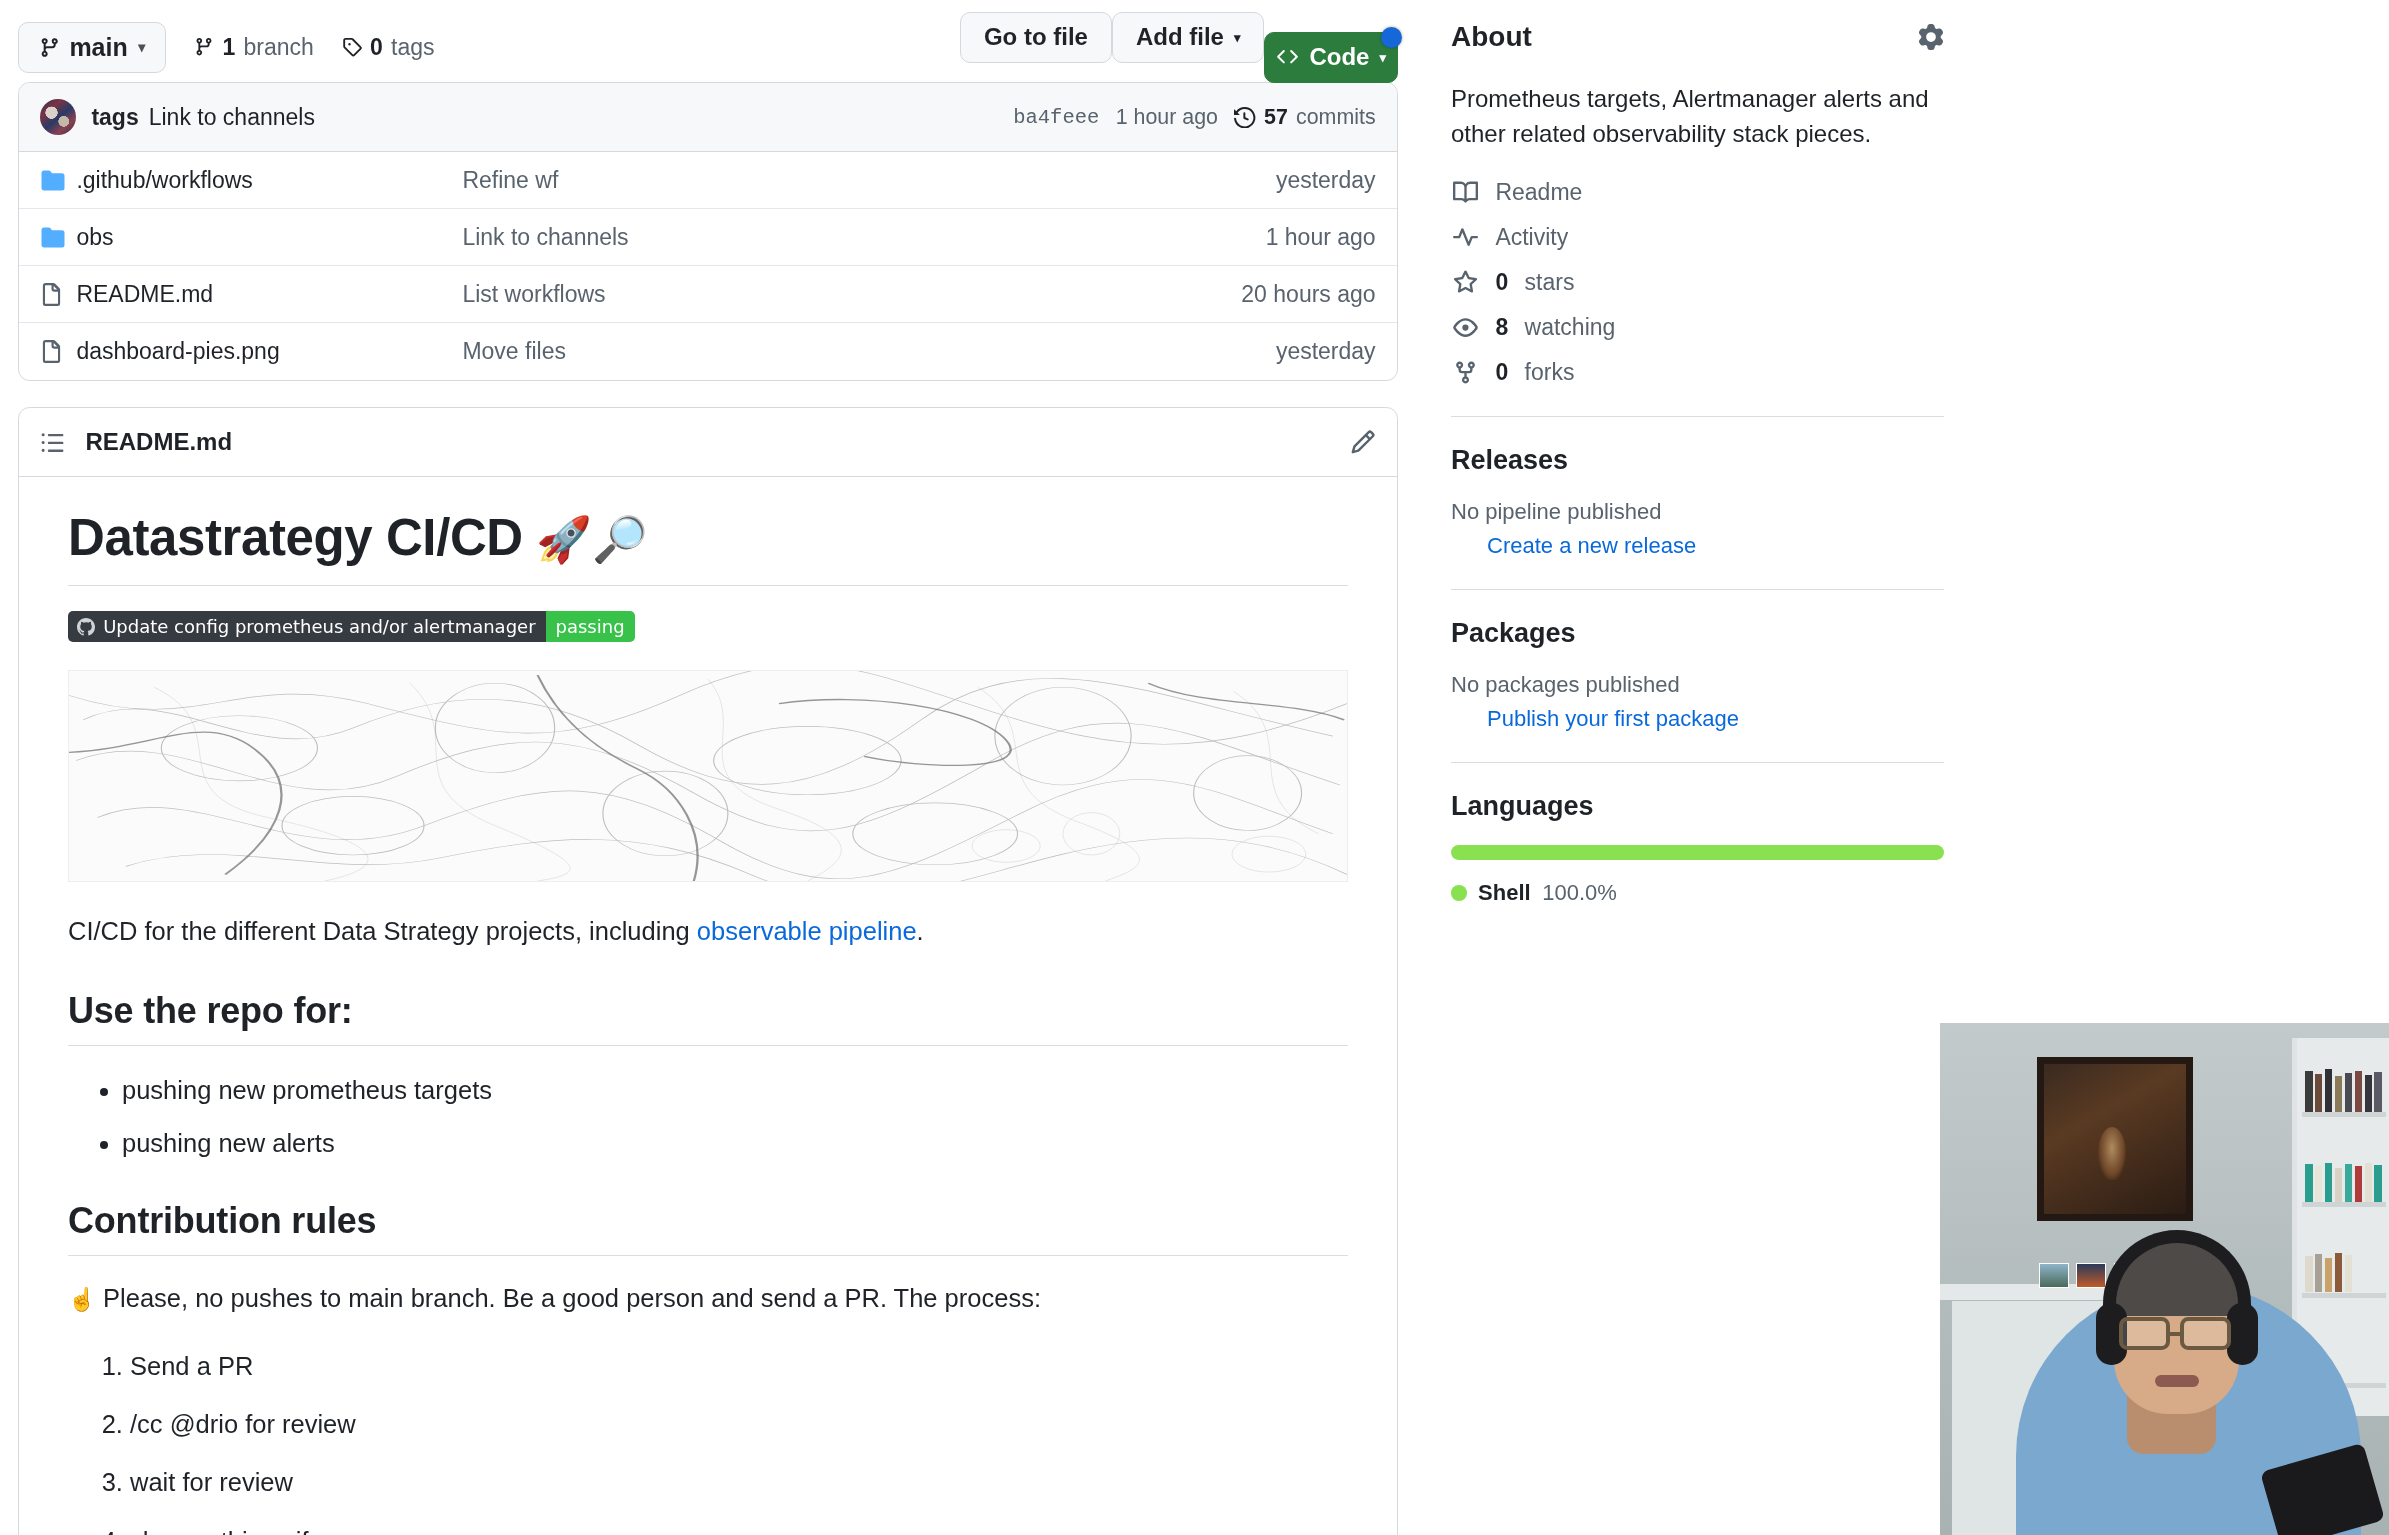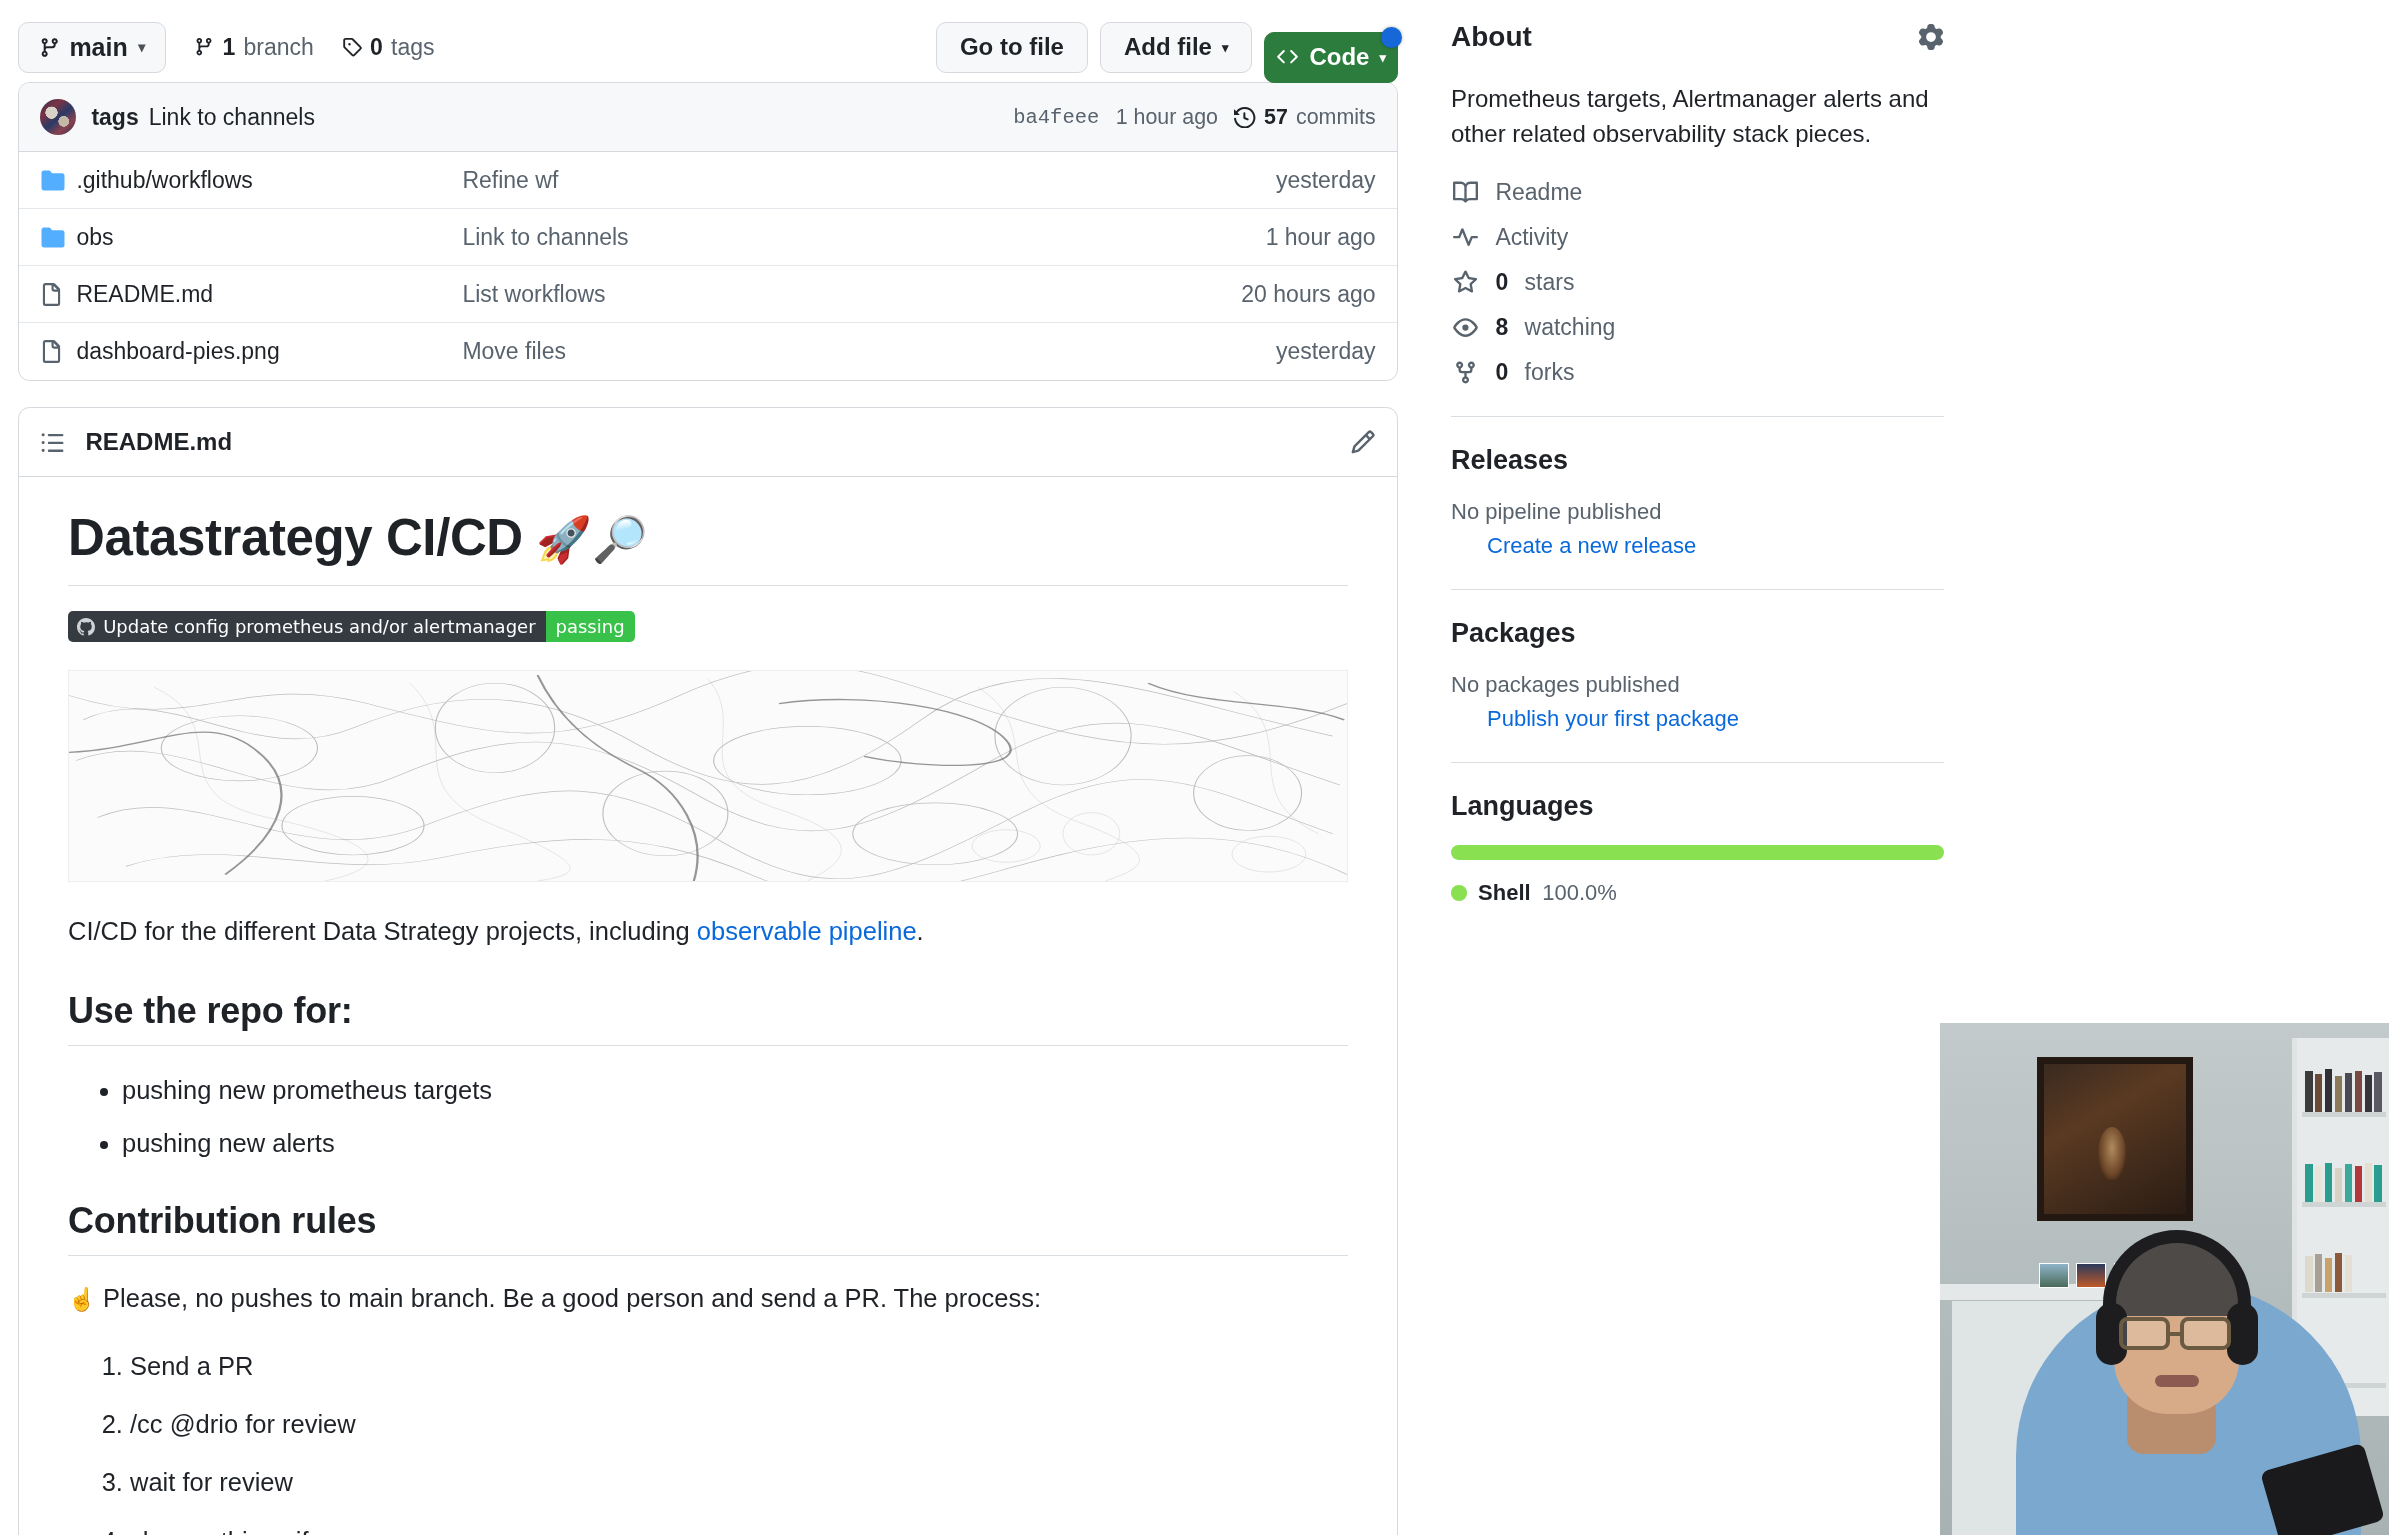--- a/index.html
+++ b/index.html
@@ -27,21 +27,21 @@
     border: 0.8px solid #d5d9de; border-radius: 10px;
     background: #f6f8fa;
     font-size: 25px; font-weight: 600;
   }
   .branch-btn .caret { font-size: 14px; color: #4a5157; margin-left: 1.6px; }
   .meta-link {
     display: flex; align-items: center; gap: 8.2px;
     margin-left: 28px; font-size: 23px; color: #59636e;
   }
   .meta-link b { color: #1f2328; font-weight: 700; }
-  .toolbar-right { margin-left: auto; display: flex; align-items: center; gap: 12px; position: relative; }
+  .toolbar-right { margin-left: auto; display: flex; align-items: flex-start; gap: 0; position: relative; }
   .btn {
     display: flex; align-items: center; gap: 10px;
     height: 51px; padding: 0 23px;
     border: 0.8px solid #d5d9de; border-radius: 10px;
     background: #f6f8fa; font-size: 24px; font-weight: 600; color: #1f2328;
     white-space: nowrap;
   }
   .btn .caret { font-size: 13px; }
   .btn-code {
     background: #2c7d3d; border-color: #2c7d3d; color: #ffffff;

